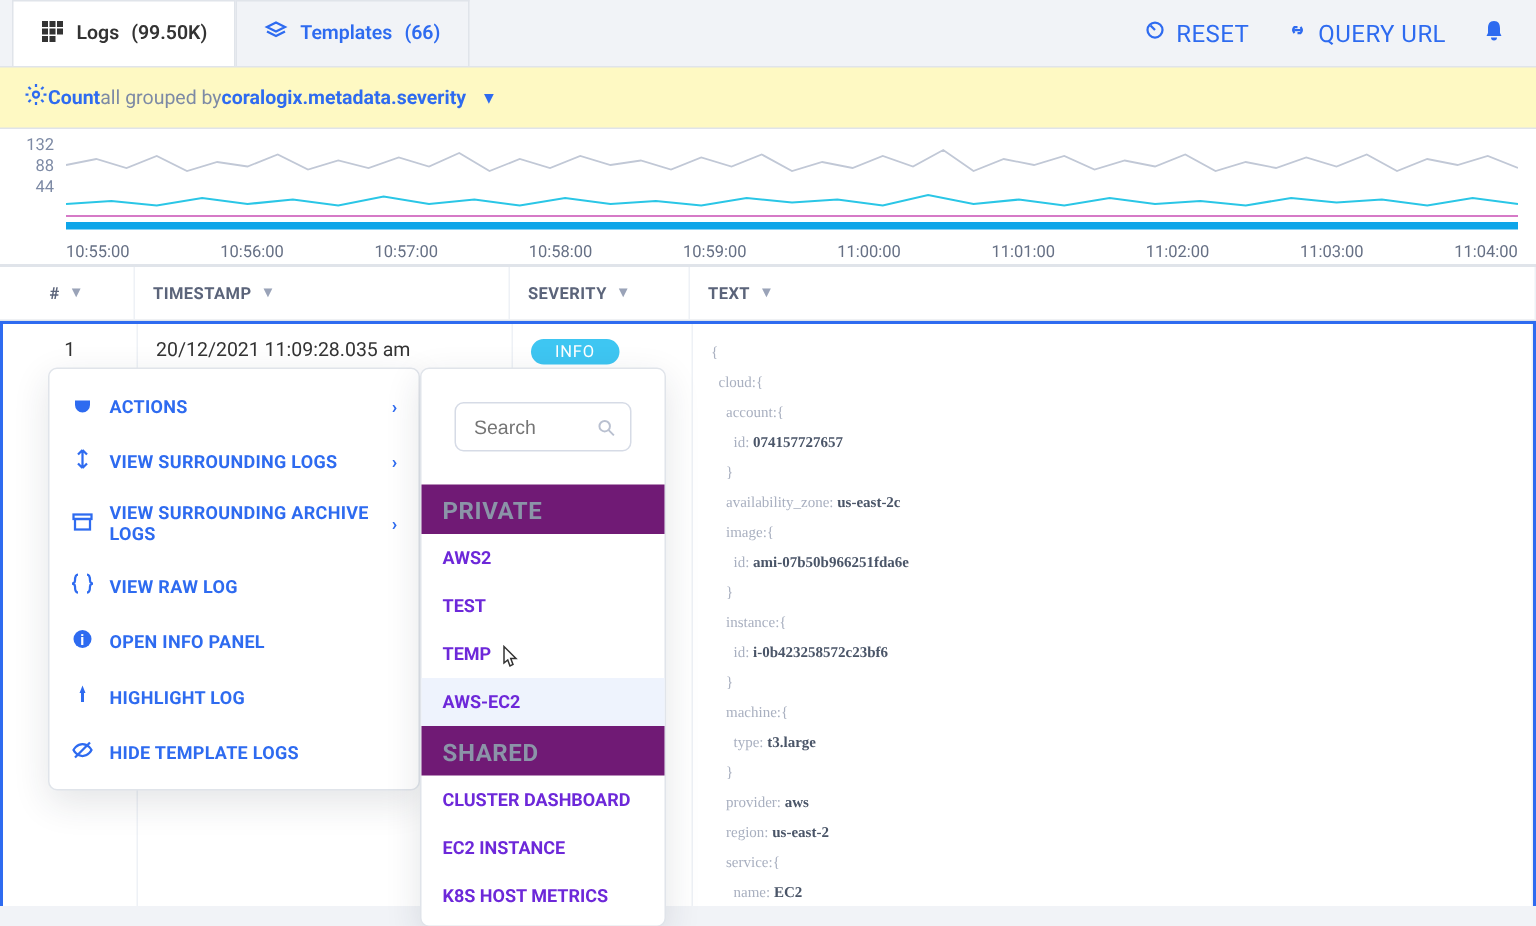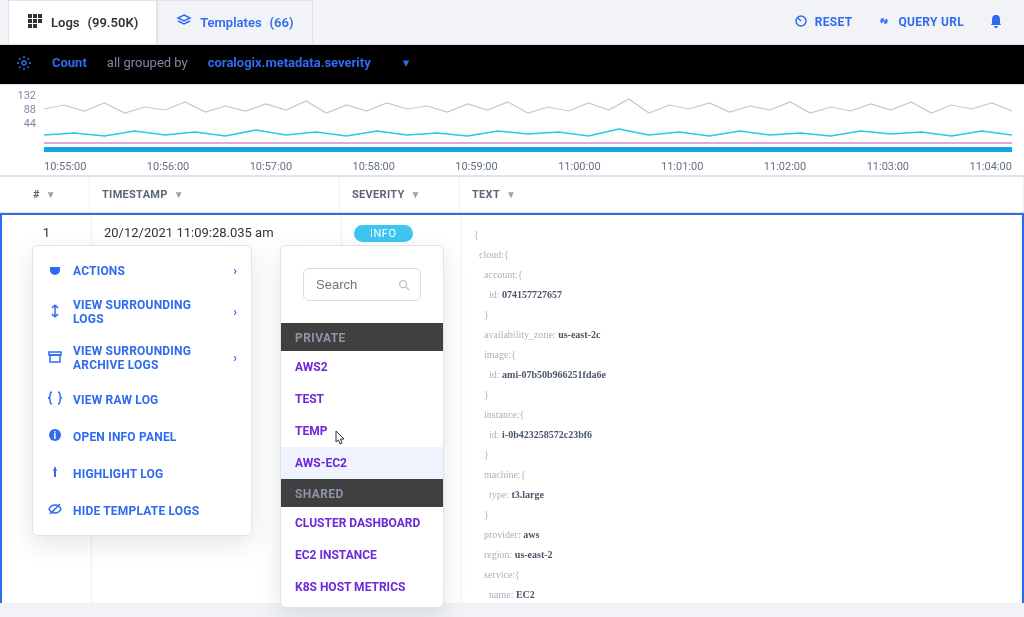--- a/index.html
+++ b/index.html
@@ -4,22 +4,22 @@
 <style>
 *{box-sizing:border-box;margin:0;padding:0}
 body{font-family:-apple-system,BlinkMacSystemFont,"Segoe UI",Roboto,sans-serif;background:#f1f3f7;font-size:13px;color:#333;width:1024px;height:617px;overflow:hidden}
 .topbar{display:flex;align-items:center;background:#f1f3f7;height:44px;padding:0 8px}
 .tab{display:flex;align-items:center;gap:8px;padding:0 18px;height:44px;border:1px solid #e0e4ea;border-bottom:none;background:#f1f3f7;font-weight:600;cursor:pointer}
 .tab.active{background:#fff}
 .tab .count{color:#333}
 .tab.templates{color:#2e6bf0}
 .tab.templates .count{color:#2e6bf0}
 .spacer{flex:1}
-.topbtn{display:flex;align-items:center;gap:6px;color:#2e6bf0;font-weight:700;font-size:12px;padding:0 12px;cursor:pointer;letter-spacing:.3px}
-.groupbar{display:flex;gap:20px;padding:10px 16px;background:#000000;border-top:1px solid #e0e4ea;border-bottom:1px solid #e0e4ea}
+.topbtn{display:flex;align-items:center;gap:6px;color:#2e6bf0;font-weight:400;font-size:16px;padding:0 12px;cursor:pointer;letter-spacing:.3px}
+.groupbar{display:flex;align-items:center;gap:0;padding:10px 16px;background:#fef9c3;border-top:1px solid #e0e4ea;border-bottom:1px solid #e0e4ea}
 .groupbar .gear{color:#2e6bf0}
 .groupbar .label{font-weight:700;color:#2e6bf0}
 .groupbar .muted{color:#7d8aa5}
 .groupbar .field{font-weight:700;color:#2e6bf0}
 .chart{position:relative;height:90px;background:#fff;padding:6px 12px 0 44px}
 .yaxis{position:absolute;left:6px;top:4px;font-size:11px;color:#7d8aa5;line-height:14px;text-align:right;width:30px}
 .yaxis div{height:14px}
 .chartsvg{width:100%;height:56px;display:block}
 .xaxis{display:flex;justify-content:space-between;font-size:11px;color:#667085;padding-top:8px;border-top:5px solid #0ea5e9}
 .colhead{display:flex;border-top:2px solid #e0e4ea;border-bottom:1px solid #e0e4ea;background:#fff;height:38px;align-items:center;font-size:11px;font-weight:700;color:#5b647a;letter-spacing:.3px}
@@ -28,28 +28,28 @@
 .c2{width:250px}
 .c3{width:120px}
 .c4{flex:1}
 .row{display:flex;background:#fff;border:2px solid #2e6bf0;border-top:2px solid #2e6bf0;border-bottom:none;height:390px;position:relative}
 .rcell{padding:10px 12px;border-right:1px solid #eef1f6}
 .rcell.c1{text-align:center}
 .badge{display:inline-block;background:#3ec6f2;color:#fff;font-weight:400;font-size:11px;padding:2px 16px;border-radius:12px;letter-spacing:.5px}
 .logjson{font-family:Liberation Serif, serif;font-size:10px;line-height:20px;color:#a9b0c0;white-space:pre}
 .logjson .k{color:#a9b0c0}
 .logjson .v{color:#4a5568;font-weight:600}
-.ctxmenu{position:absolute;left:32px;top:245px;width:220px;background:#fff;border:1px solid #e0e4ea;border-radius:6px;box-shadow:0 8px 24px rgba(30,40,60,.12);padding:6px 0;z-index:20}
+.ctxmenu{position:absolute;left:32px;top:245px;width:248px;background:#fff;border:1px solid #e0e4ea;border-radius:6px;box-shadow:0 8px 24px rgba(30,40,60,.12);padding:6px 0;z-index:20}
 .ctxmenu .item{display:flex;align-items:center;gap:10px;padding:9px 14px;font-size:12px;font-weight:700;color:#2e6bf0;cursor:pointer;letter-spacing:.2px}
 .ctxmenu .item .chev{margin-left:auto;color:#2e6bf0}
 .submenu{position:absolute;left:280px;top:245px;width:164px;background:#fff;border:1px solid #e0e4ea;border-radius:6px;box-shadow:0 8px 24px rgba(30,40,60,.12);z-index:21;padding-bottom:4px}
 .submenu .search{margin:22px;position:relative}
 .submenu .search input{width:100%;padding:8px 28px 8px 12px;border:1px solid #d6dbe6;border-radius:6px;font-size:13px;color:#7d8aa5;outline:none}
 .submenu .search .sicon{position:absolute;right:10px;top:50%;transform:translateY(-50%);color:#b9c0d0}
-.submenu .section{font-size:12px;font-weight:700;color:#8b94a8;letter-spacing:.4px;padding:8px 14px 6px;background:#404040}
+.submenu .section{font-size:16px;font-weight:700;color:#8b94a8;letter-spacing:.4px;padding:8px 14px 6px;background:#701a75}
 .submenu .sitem{font-size:12px;font-weight:700;color:#6d28d9;padding:9px 14px;cursor:pointer}
 .submenu .sitem.hover{background:#eef3fd;position:relative}
 .cursor{position:absolute;left:330px;top:429px;z-index:30;font-size:15px}
 .icon{width:16px;height:16px;display:inline-block}
 svg{display:block}
 .caret{font-size:10px;color:#9aa3b8}
 </style>
 </head>
 <body>
 

